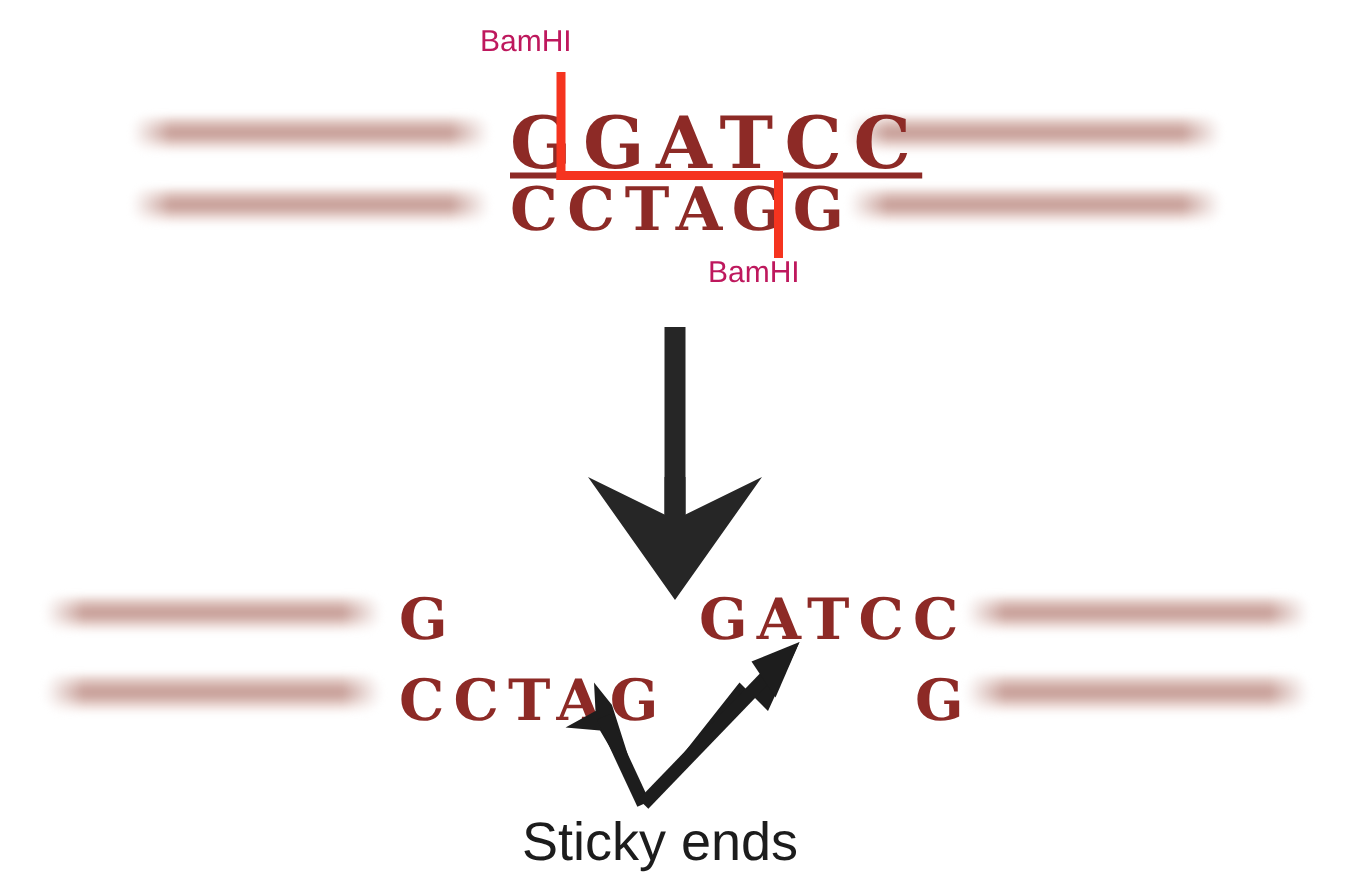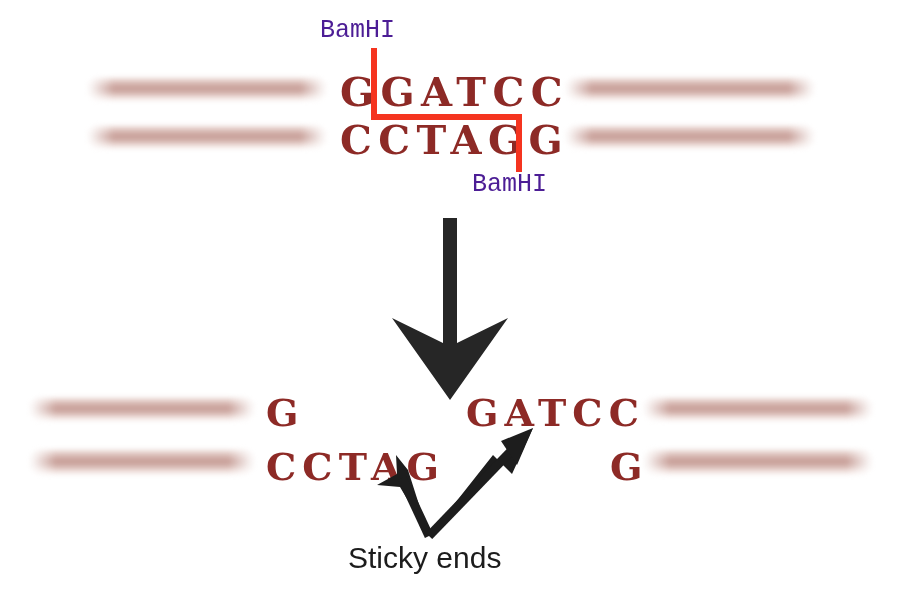--- a/index.html
+++ b/index.html
@@ -53,21 +53,21 @@
   
   .seq {
     position: absolute;
     font-family: "DejaVu Serif", serif;
     font-weight: bold;
     color: #8d2a26;
     letter-spacing: 0.16em;
     white-space: pre;
     line-height: 1;
   }
-  .seq.top-row    { font-size: 40px; }
+  .seq.top-row    { font-size: 48px; text-decoration: underline; }
   .seq.bottom-row { font-size: 40px; text-align: right; }
 
   
   .seq-letter {
     position: absolute;
     font-family: "DejaVu Serif", serif;
     font-weight: bold;
     color: #8d2a26;
     font-size: 38px;
     line-height: 1;
@@ -77,30 +77,30 @@
 
   
   .cut {
     position: absolute;
     background: #f5341f;
   }
 
   
   .label {
     position: absolute;
-    font-family: Liberation Mono, monospace;
-    font-size: 25px;
-    color: #4c1d95;
+    font-family: Liberation Sans, sans-serif;
+    font-size: 20px;
+    color: #be185d;
     white-space: nowrap;
     line-height: 1;
   }
   .label-sticky {
     position: absolute;
     font-family: "Liberation Sans", sans-serif;
-    font-size: 30px;
+    font-size: 36px;
     color: #1c1c1c;
     white-space: nowrap;
     line-height: 1;
   }
 
   svg.overlay {
     position: absolute;
     left: 0;
     top: 0;
     width: 900px;

